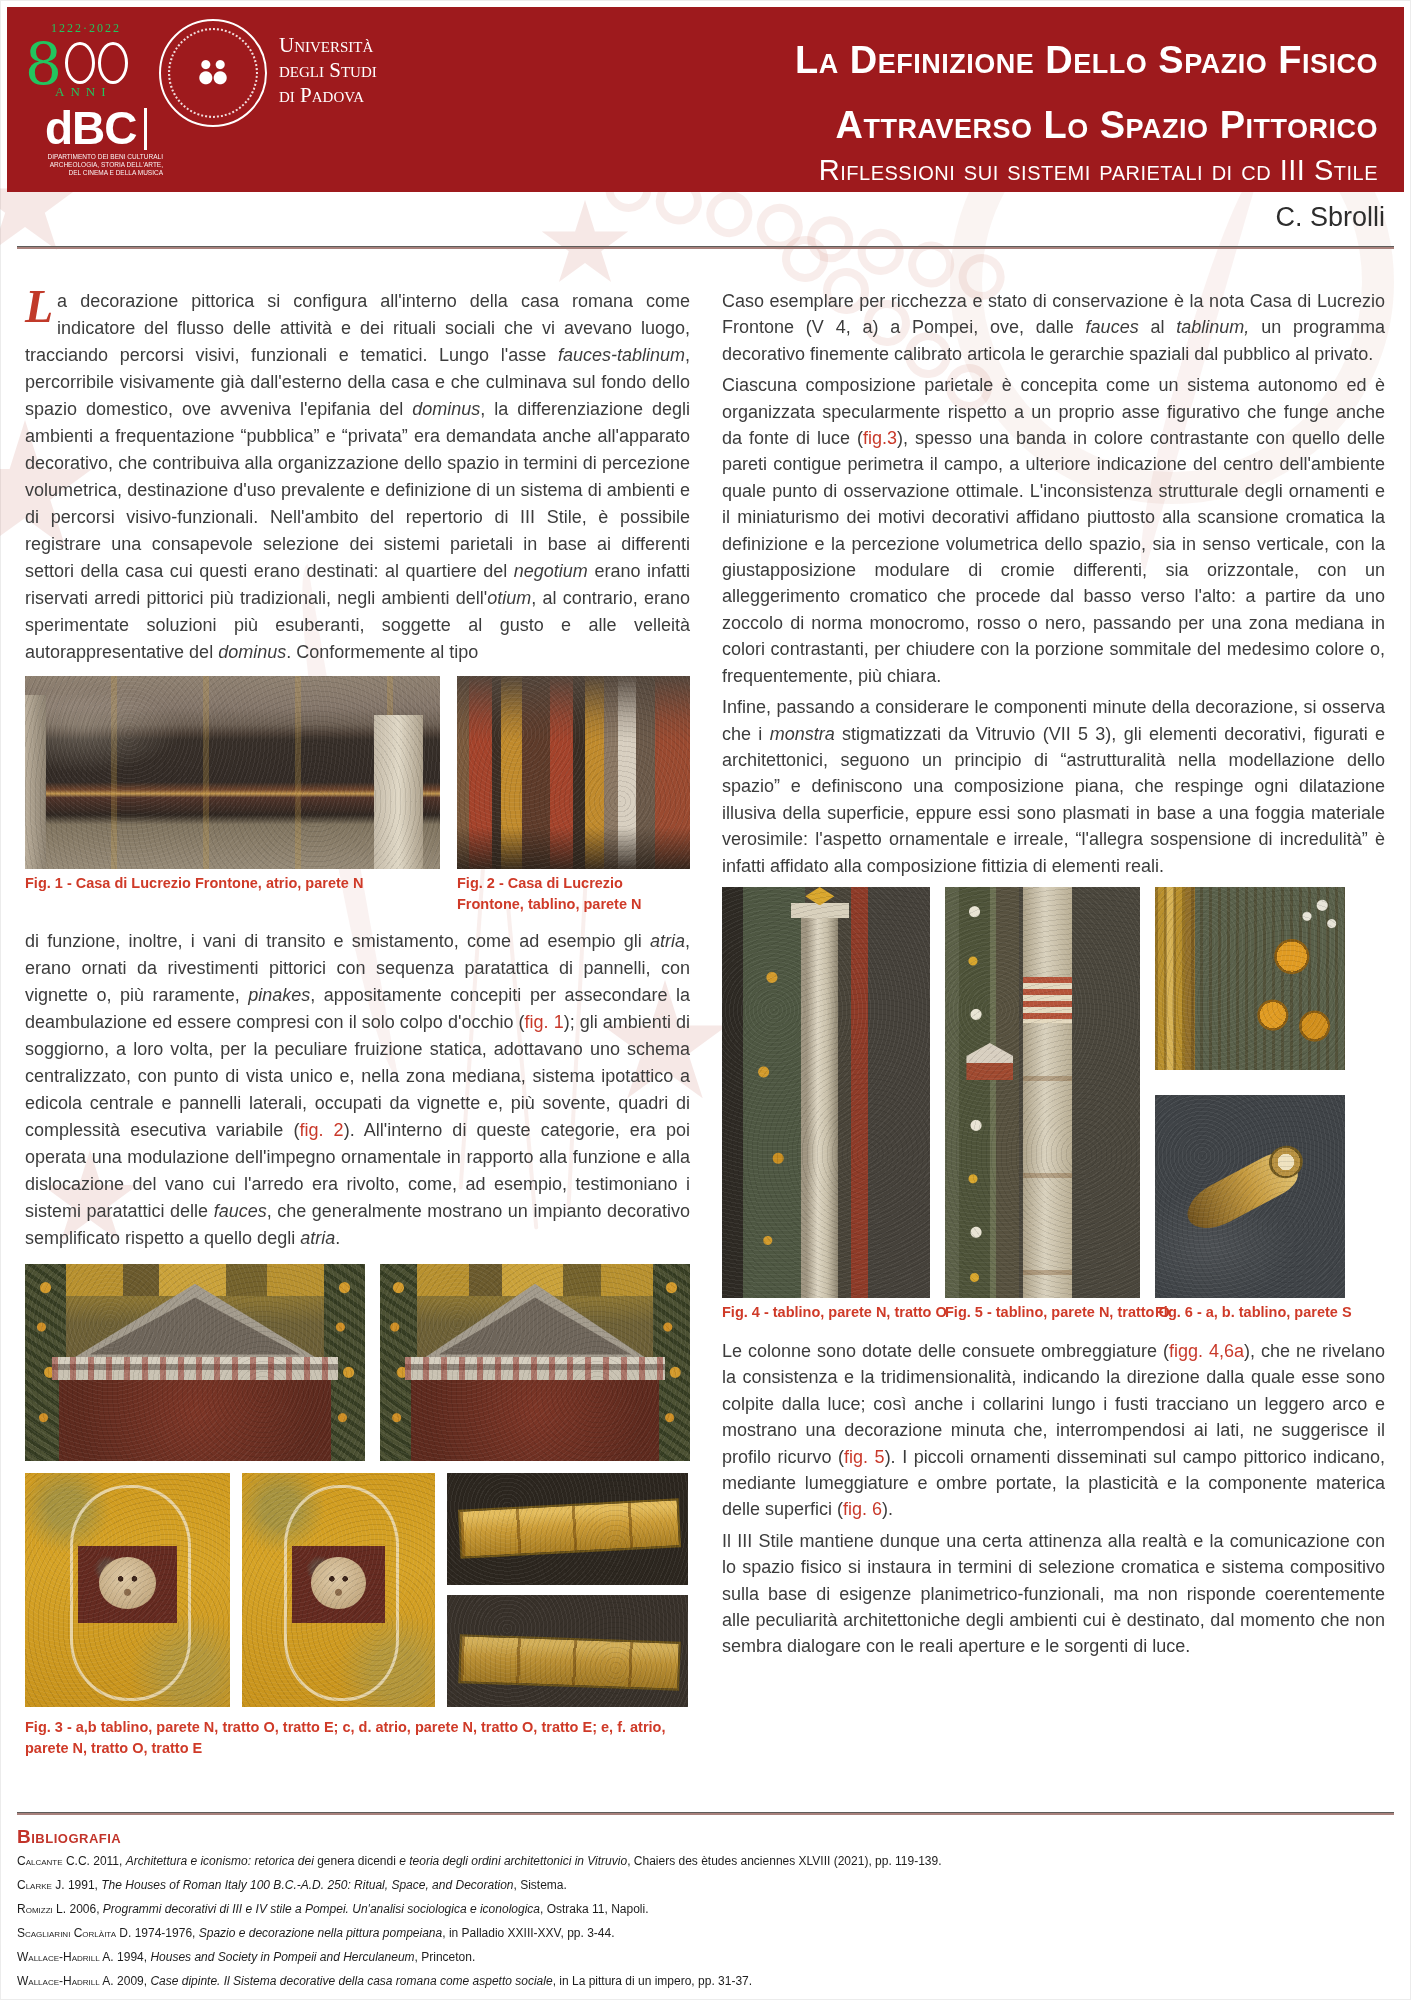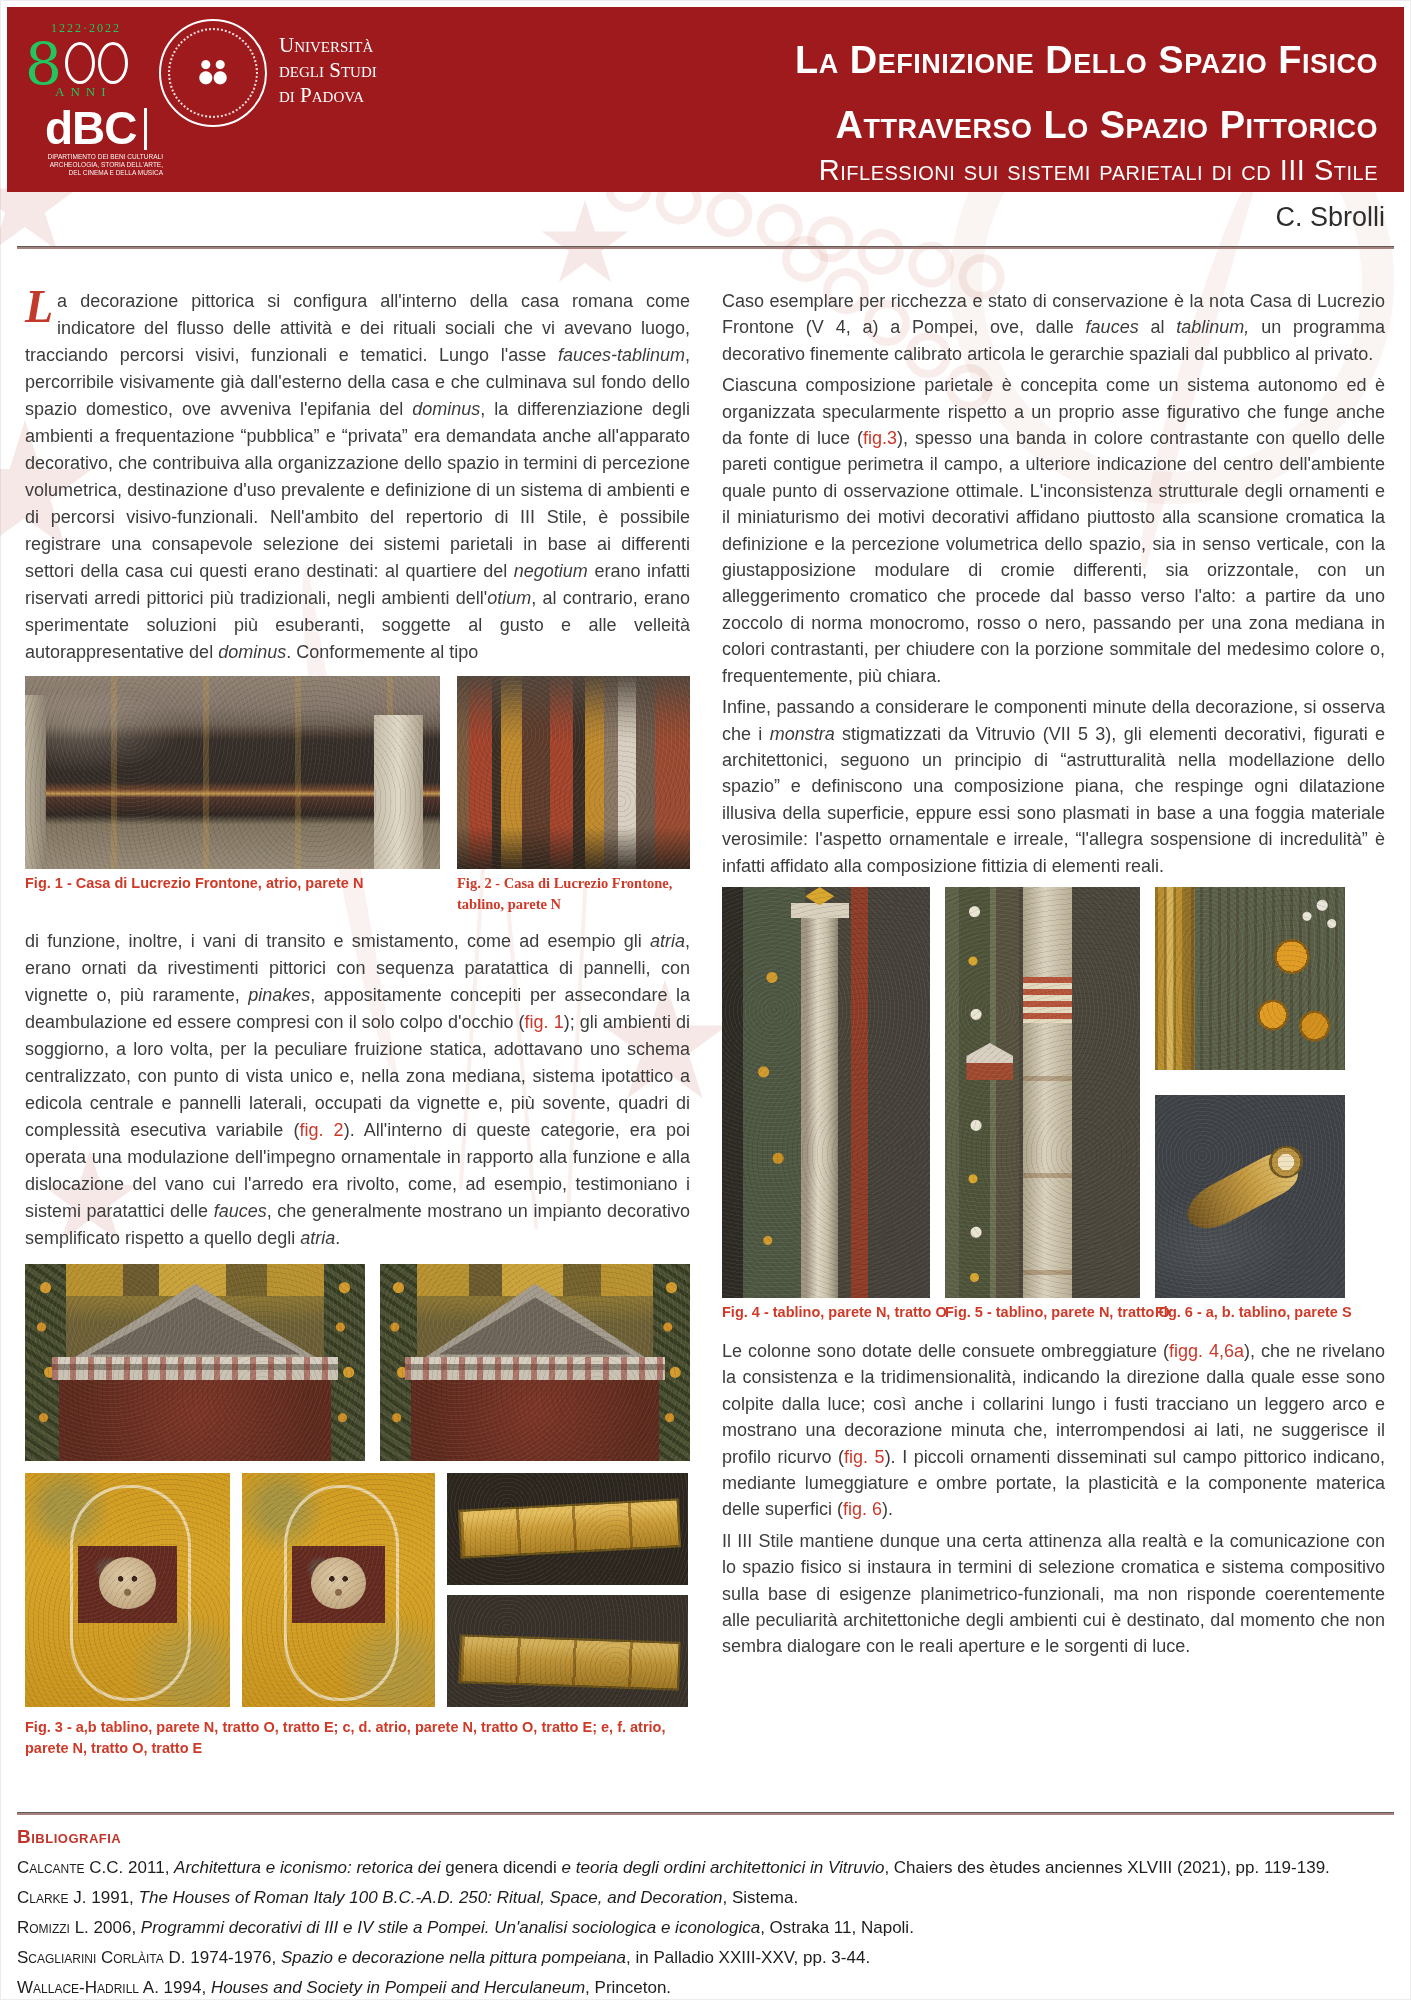--- a/index.html
+++ b/index.html
@@ -51,21 +51,21 @@
   .seg-n{}
   .seg-i{font-style:italic;}
   .seg-r{color:#c9392a;}
   .seg-sc{font-variant:small-caps;}
   .seg-dc{float:left;font-family:"Liberation Serif",serif;font-style:italic;font-weight:bold;
           font-size:46px;line-height:38px;color:#c13a2a;padding-right:4px;}
   .mb5{margin-bottom:5px;} .mt13{margin-top:13px;} .mt15{margin-top:15px;}
   
   .cap{font-size:14.5px;font-weight:bold;color:#cf3a28;line-height:21px;}
   .caprow{display:flex;margin-top:4px;}
-  .cap-f1{width:415px;margin-right:17px;} .cap-f2{width:233px;font-family:Liberation Serif, serif;}
+  .cap-f1{width:415px;margin-right:17px;} .cap-f2{width:233px;}
   .caprow456{display:flex;margin-top:4px;}
   .cap-f4{width:223px;white-space:nowrap;} .cap-f5{width:210px;white-space:nowrap;} .cap-f6{width:220px;white-space:nowrap;}
   .cap3{margin-top:10px;}
   
   .figrow{display:flex;}
   .figrow-12{gap:17px;margin-top:10px;}
   .f3r1{gap:15px;margin-top:12px;}
   .f3r2{gap:12px;margin-top:12px;}
   .figrow-456{gap:15px;margin-top:8px;}
   .frzcol{display:flex;flex-direction:column;gap:10px;width:241px;}
@@ -159,21 +159,21 @@
       linear-gradient(90deg,#b9902d 0 6%,#d7b254 6% 10%,#b9902d 10% 16%,#93702a 16% 21%,#5a614b 21% 100%);}
   .f6b{width:190px;height:203px;background:
       radial-gradient(ellipse 120px 80px at 30% 75%,rgba(255,255,255,.07),transparent 70%),#3f4347;}
   .f6b-horn{left:14%;top:38%;width:62%;height:20%;background:linear-gradient(90deg,#70521e,#c59a3f 60%,#e2c372);
       border-radius:60% 40% 40% 60%/100% 60% 60% 100%;transform:rotate(-28deg);}
   .f6b-mouth{left:60%;top:25%;width:18%;height:16%;border-radius:50%;transform:rotate(-20deg);
       background:radial-gradient(circle,#efe2bf 0 35%,#b89140 36% 60%,#6e571f 61% 100%);}
   
   .biblio{position:absolute;left:17px;right:17px;top:1812px;z-index:1;}
   .bib-head{margin-top:11px;font-size:19px;font-weight:bold;color:#c2342a;font-variant:small-caps;letter-spacing:.5px;}
-  .bib-entry{margin-top:9px;font-size:17px;line-height:21px;color:#1d1d1d;}
+  .bib-entry{margin-top:3px;font-size:12px;line-height:21px;color:#1d1d1d;}
 </style>
 </head>
 <body>
 
 <div class="page">
 
   <div class="wm">
     <div class="wm-star" style="left:-30px;top:150px;"></div>
     <div class="wm-star" style="left:-45px;top:420px;width:140px;height:140px;"></div>
     <div class="wm-star" style="left:540px;top:200px;width:90px;height:90px;"></div>

